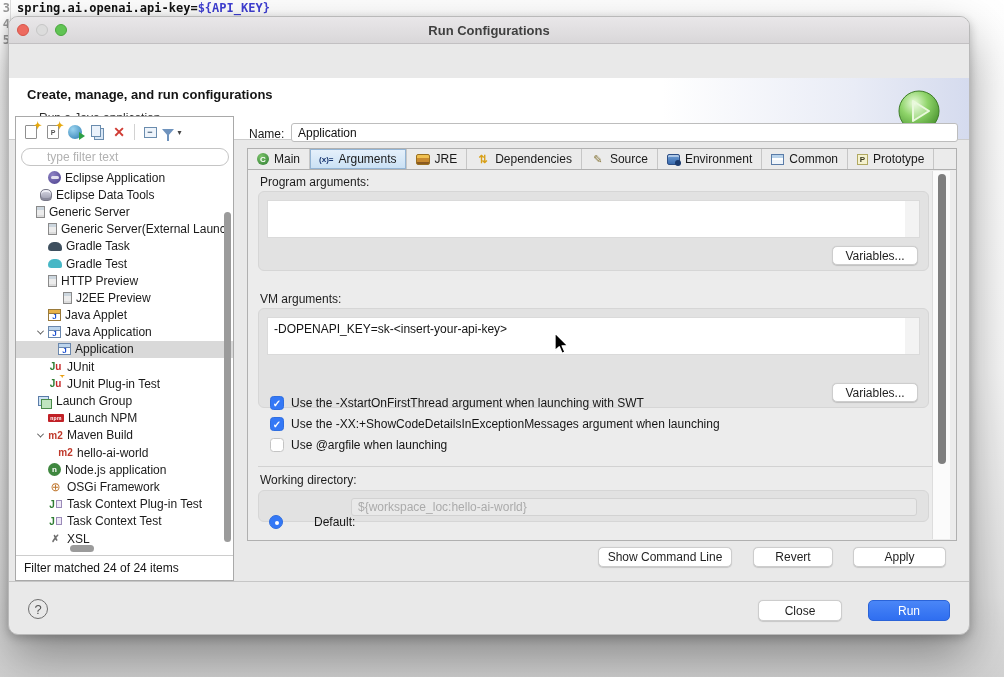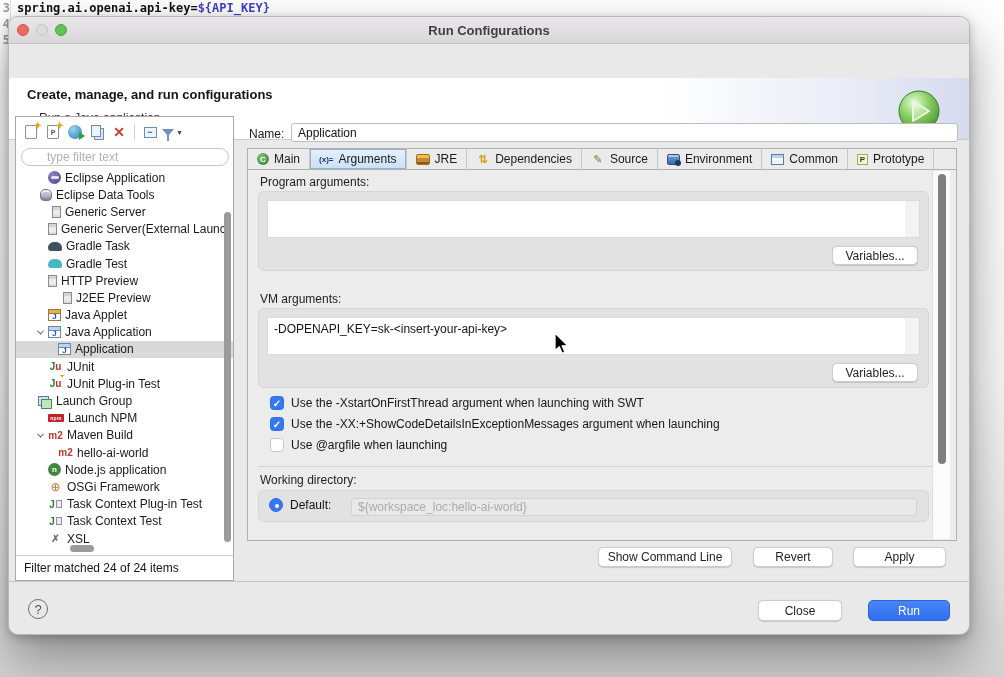--- a/index.html
+++ b/index.html
@@ -190,21 +190,21 @@
         <div class="trow" style="padding-left:16px">
           <span class="chev"></span>
           <span class="ti ic-eapp"></span>
           <span>Eclipse Application</span>
         </div>
         <div class="trow" style="padding-left:8px">
           <span class="chev"></span>
           <span class="ti ic-db"></span>
           <span>Eclipse Data Tools</span>
         </div>
-        <div class="trow" style="padding-left:20px">
+        <div class="trow" style="padding-left:4px">
           <span class="chev"></span>
           <span class="ti ic-server"></span>
           <span>Generic Server</span>
         </div>
         <div class="trow" style="padding-left:16px">
           <span class="chev"></span>
           <span class="ti ic-server"></span>
           <span>Generic Server(External Launc</span>
         </div>
         <div class="trow" style="padding-left:16px">
@@ -347,21 +347,21 @@
     </div>
 
   <div class="content">
     <div class="sec-label" style="top:5px">Program arguments:</div>
     <div class="group" style="top:21px;height:80px">
       <div class="ta"></div>
       <div class="btn vars">Variables...</div>
     </div>
 
     <div class="sec-label" style="top:122px">VM arguments:</div>
-    <div class="group" style="top:138px;height:80px">
+    <div class="group" style="top:138px;height:100px">
       <div class="ta">-DOPENAPI_KEY=sk-&lt;insert-your-api-key&gt;</div>
       <div class="btn vars">Variables...</div>
     </div>
 
     <div id="checks">
         <div class="cbrow" style="top:226px">
           <span class="cb on">✓</span>
           <span class="cbl">Use the -XstartOnFirstThread argument when launching with SWT</span>
         </div>
         <div class="cbrow" style="top:247px">
@@ -370,21 +370,21 @@
         </div>
         <div class="cbrow" style="top:268px">
           <span class="cb"></span>
           <span class="cbl">Use @argfile when launching</span>
         </div>
       </div>
 
     <div class="c-div"></div>
     <div class="sec-label" style="top:303px">Working directory:</div>
     <div class="group" style="top:320px;height:32px">
-      <div style="position:absolute;left:10px;top:7px;display:flex;align-items:flex-start;">
+      <div style="position:absolute;left:10px;top:24px;display:flex;align-items:flex-start;gap:24px;">
         <span class="radio"></span>
         <span class="cbl">Default:</span>
       </div>
       <div class="wd-field">${workspace_loc:hello-ai-world}</div>
     </div>
 
     <div class="c-vtrack"></div>
     <div class="c-vthumb"></div>
   </div>
 

